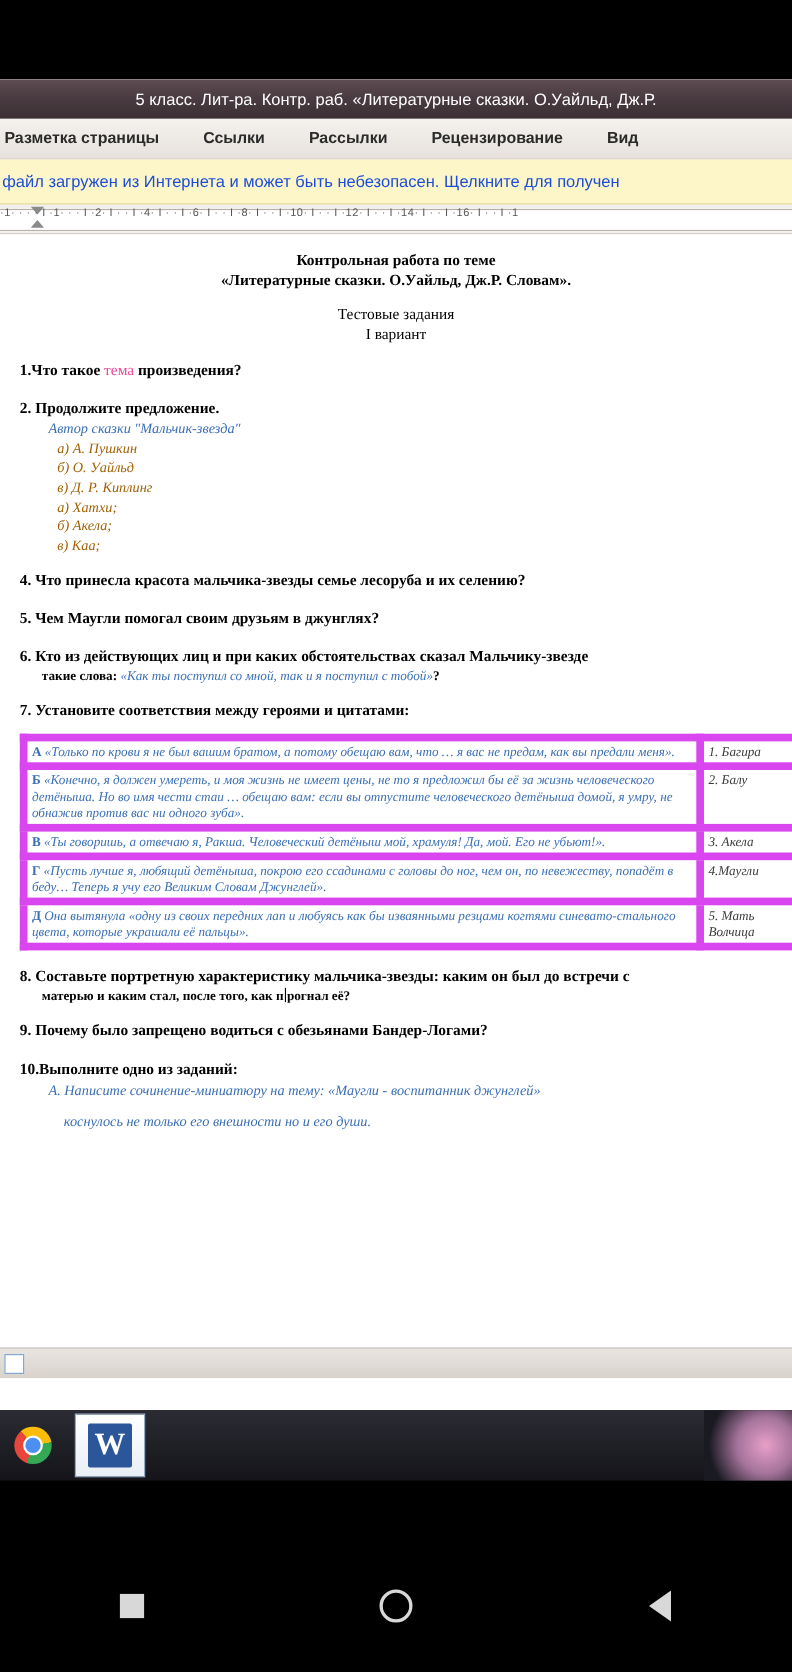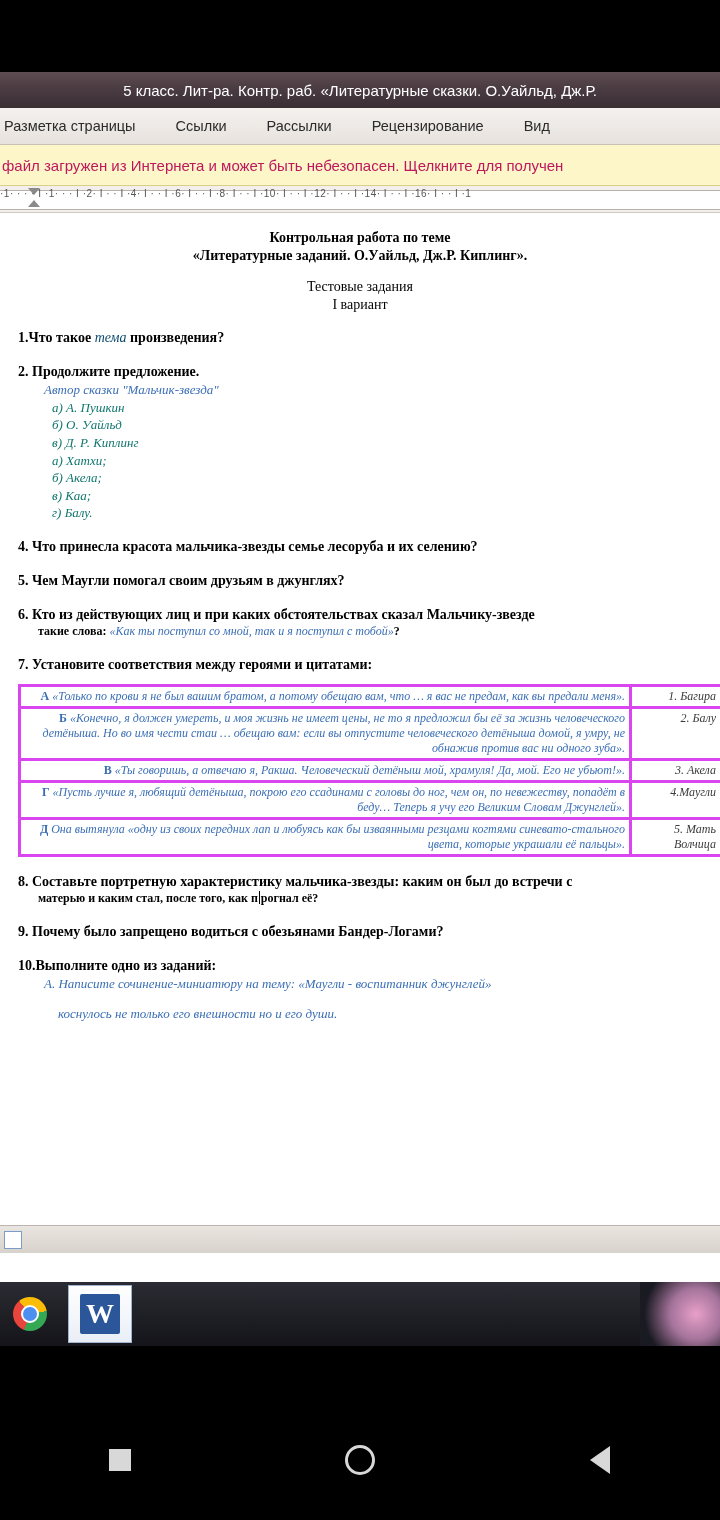--- a/index.html
+++ b/index.html
@@ -50,31 +50,32 @@
     align-items: center;
     font-size: 14.5px;
     color: #2b2b2b;
     white-space: nowrap;
     overflow: hidden;
   }
   .ribbon-tabs .tab {
     padding: 0 20px;
     line-height: 34px;
     height: 34px;
+    font-weight: bold;
   }
   .ribbon-tabs .tab.first { padding-left: 4px; }
 
   .warning-bar {
     height: 40px;
     background: #fdf6c9;
     border-bottom: 1px solid #d8cf8a;
     display: flex;
     align-items: center;
     font-size: 15px;
-    color: #be185d;
+    color: #1d4ed8;
     white-space: nowrap;
     overflow: hidden;
     padding-left: 2px;
   }
 
   .ruler {
     height: 26px;
     background: #f2efec;
     border-bottom: 1px solid #cfc9c3;
     position: relative;
@@ -148,33 +149,32 @@
     margin-top: 14px;
   }
 
   .q {
     font-size: 14px;
     font-weight: bold;
     margin-top: 16px;
     line-height: 1.3;
   }
   .q .inline-italic {
-    font-style: italic;
     font-weight: normal;
-    color: #0c4a6e;
+    color: #ec4899;
   }
   .q .quote-italic {
     font-style: italic;
     font-weight: normal;
     color: #3b6fb5;
   }
   .answers {
     font-size: 13px;
     font-style: italic;
-    color: #0f766e;
+    color: #a16207;
     margin-left: 34px;
     line-height: 1.35;
     font-weight: normal;
   }
   .sub-line {
     font-size: 13px;
     font-style: italic;
     color: #3b6fb5;
     margin-left: 26px;
     line-height: 1.35;
@@ -191,25 +191,24 @@
   table.match {
     margin-top: 10px;
     border-collapse: collapse;
     width: 682px;
     font-size: 12px;
     font-style: italic;
     color: #3b6fb5;
     table-layout: fixed;
   }
   table.match td {
-    border: 3px solid #d946ef;
+    border: 7px solid #d946ef;
     padding: 2px 4px;
     vertical-align: top;
     line-height: 1.25;
-    text-align: right;
   }
   table.match td.left { width: 600px; }
   table.match td.right {
     width: 80px;
     font-style: italic;
     color: #3b3b3b;
   }
   table.match td.left b { font-style: normal; }
 
   
@@ -356,21 +355,21 @@
       <div class="ruler-track"></div>
       <div class="ruler-indent"></div>
       <div class="ruler-indent2"></div>
       <div class="ruler-marks">·1· · ·   · I ·1· ·   · I ·2· I ·   · I ·4· I ·   · I ·6· I ·   · I ·8· I ·   · I ·10· I ·   · I ·12· I ·   · I ·14· I ·   · I ·16· I ·   · I ·1</div>
     </div>
 
     <div class="doc-page">
 
       <div class="doc-title">
         <div>Контрольная работа по теме</div>
-        <div>«Литературные заданий. О.Уайльд, Дж.Р. Киплинг».</div>
+        <div>«Литературные сказки. О.Уайльд, Дж.Р. Словам».</div>
       </div>
 
       <div class="doc-subtitle">
         <div>Тестовые задания</div>
         <div>I вариант</div>
       </div>
 
       <div class="q">
         <span>1.Что такое </span><span class="inline-italic">тема</span><span> произведения?</span>
       </div>
@@ -382,21 +381,20 @@
       <div class="answers">
         <div>а) А. Пушкин</div>
         <div>б) О. Уайльд</div>
         <div>в) Д. Р. Киплинг</div>
       </div>
 
       <div class="answers">
         <div>а) Хатхи;</div>
         <div>б) Акела;</div>
         <div>в) Каа;</div>
-        <div>г) Балу.</div>
       </div>
 
       <div class="q">4. Что принесла красота мальчика-звезды семье лесоруба и их селению?</div>
 
       <div class="q">5. Чем Маугли помогал своим друзьям в джунглях?</div>
 
       <div class="q">
         <div>6. Кто из действующих лиц и при каких обстоятельствах сказал Мальчику-звезде</div>
         <div class="q-cont">
           <span>такие слова: </span><span class="quote-italic">«Как ты поступил со мной, так и я поступил с тобой»</span><span>?</span>

